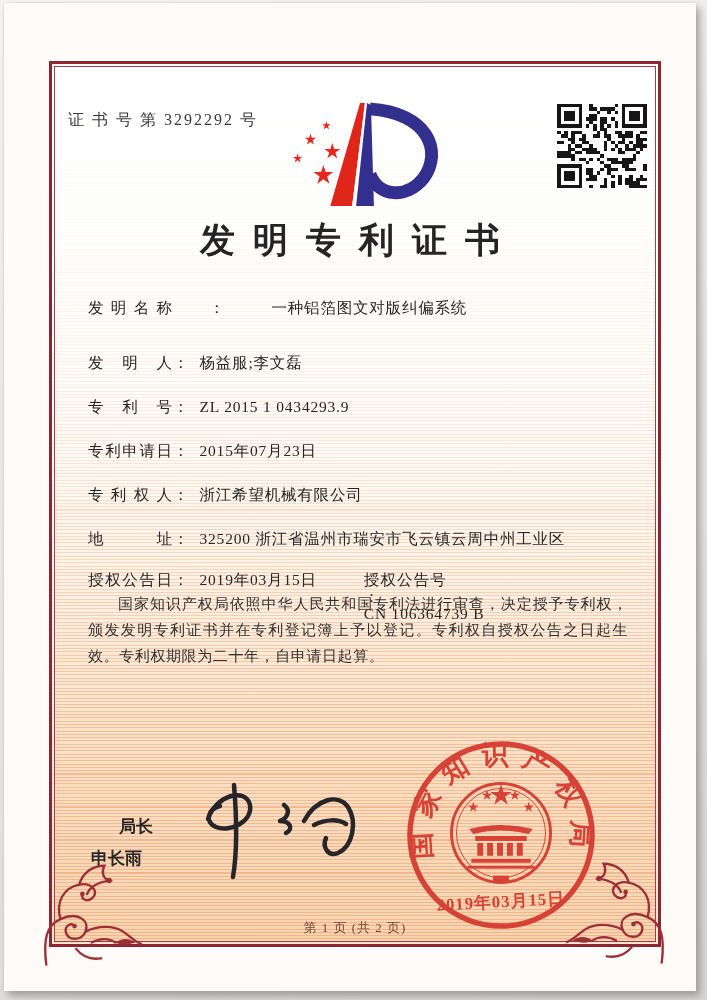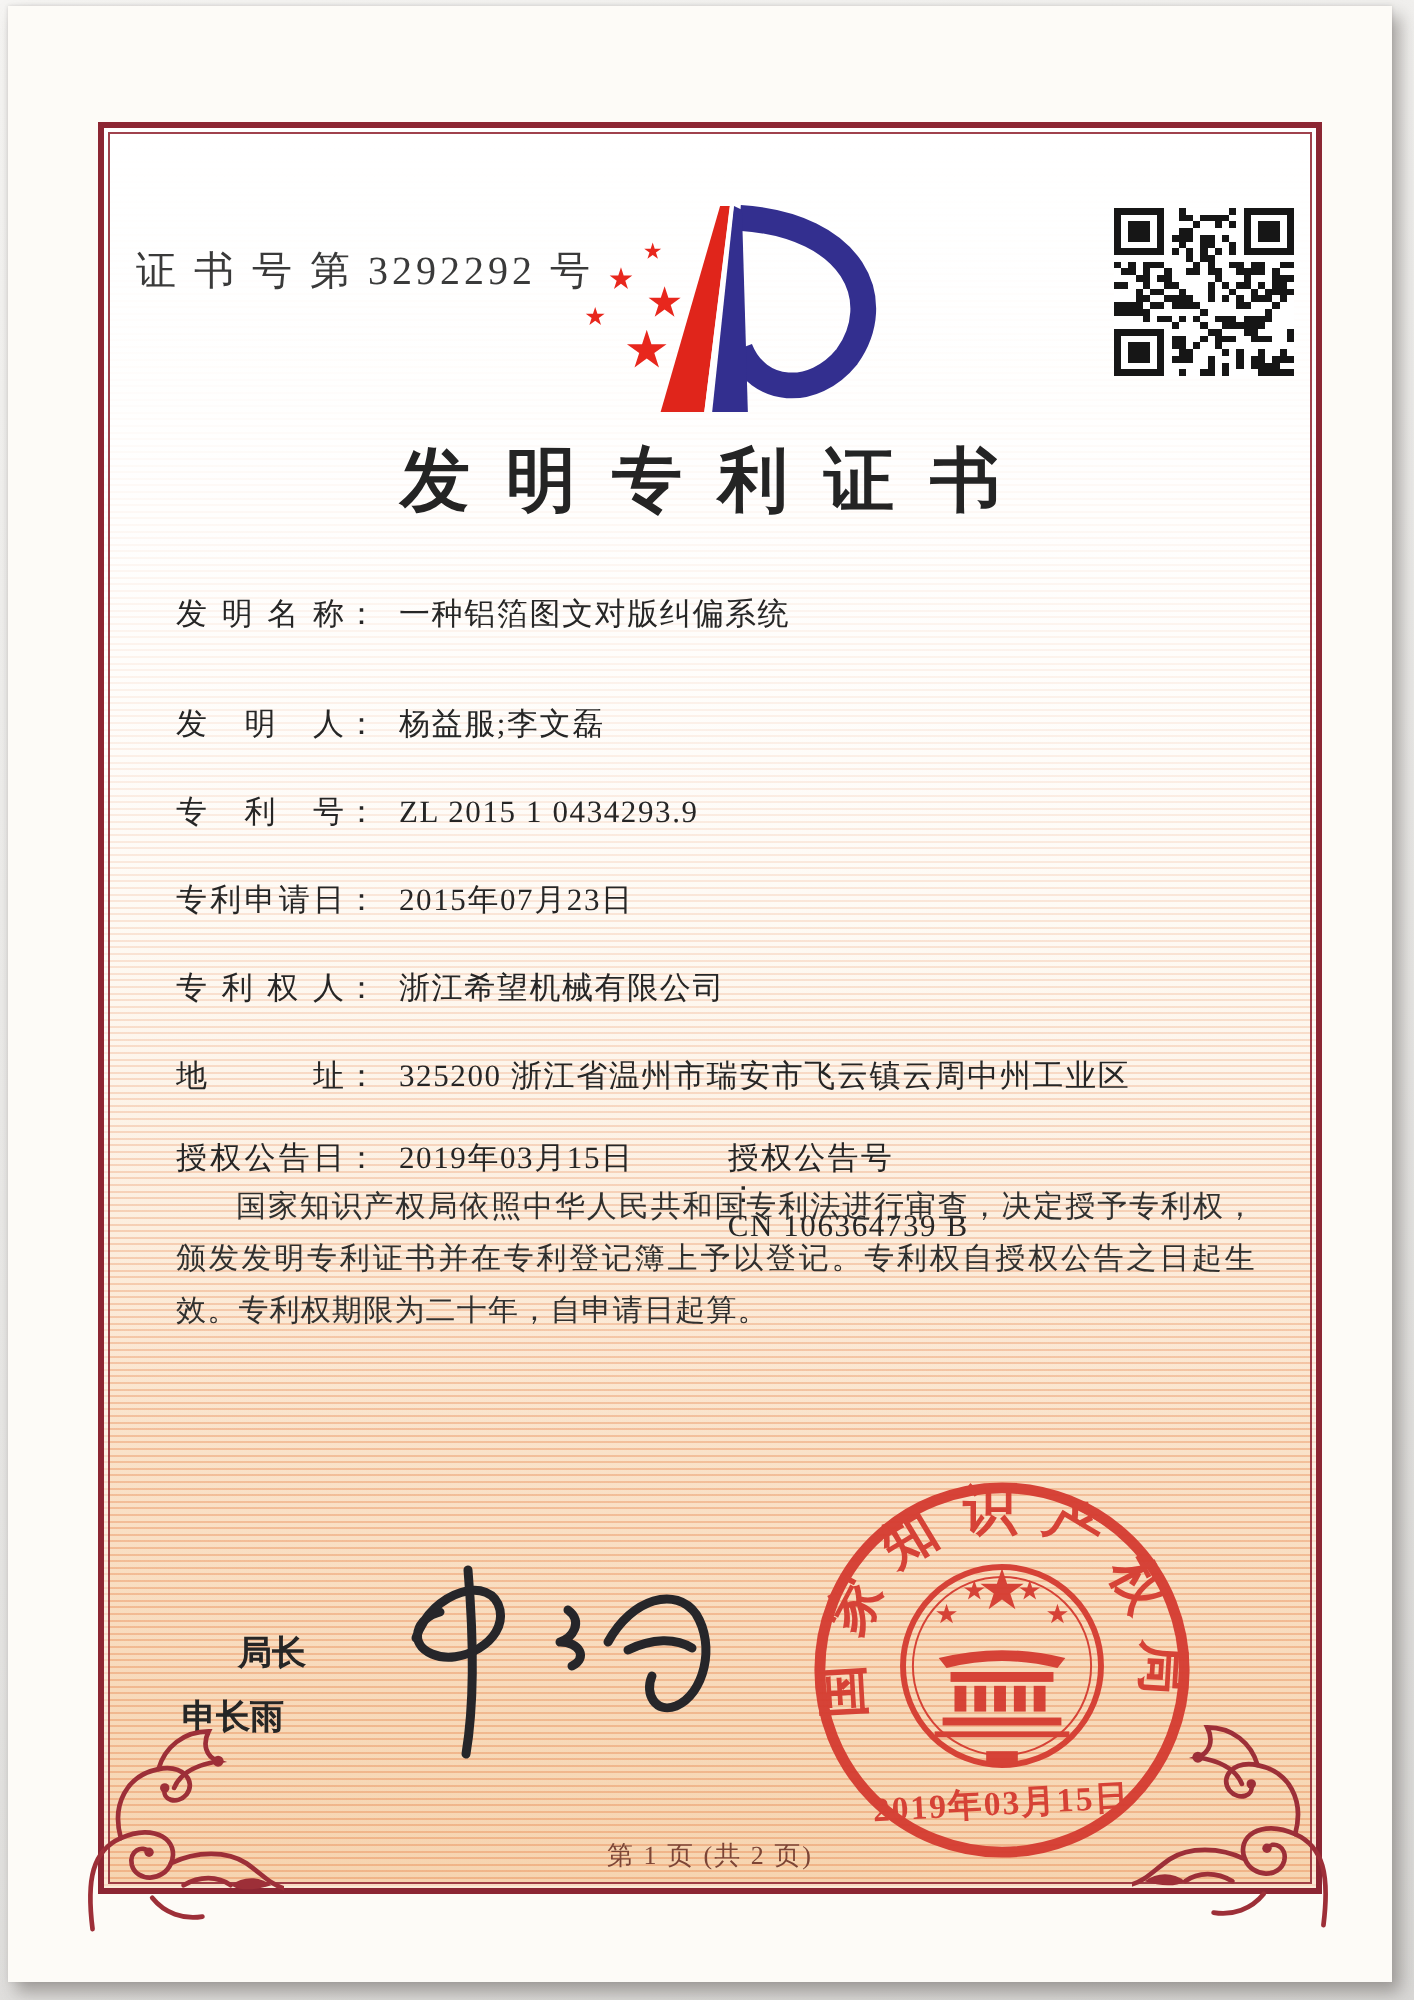--- a/index.html
+++ b/index.html
@@ -24,33 +24,33 @@
       repeating-linear-gradient(180deg, rgba(234,148,96,.5) 0 1px, rgba(255,255,255,0) 1px 3.3px),
       linear-gradient(to bottom,#fffdf9 0%,#fdf3e6 45%,#f9ddc0 80%,#f6d4b0 100%);
   }
   .frame::after{
     content:"";position:absolute;inset:2px;
     border:1px solid rgba(150,45,58,.9);
     box-shadow:0 0 0 2px rgba(255,255,255,.5);
     pointer-events:none;
   }
   .cert-no{
-    position:absolute;left:64px;top:119px;font-size:20px;color:#3a3a3a;
+    position:absolute;left:64px;top:107px;font-size:16px;color:#3a3a3a;
     letter-spacing:2px;white-space:nowrap;text-align:center;
   }
   .logo{position:absolute;left:272px;top:94px;width:180px;height:114px;}
   .qr{position:absolute;left:553px;top:101px;width:90px;height:84px;}
   .title{
     position:absolute;left:0;top:214px;width:100%;text-align:center;
     font-size:35px;font-weight:600;color:#242424;
     letter-spacing:18px;padding-left:18px;box-sizing:border-box;white-space:nowrap;
   }
   .fields{position:absolute;left:84px;top:296px;width:548px;font-size:15.5px;color:#262626;}
   .frow{display:flex;align-items:baseline;margin-bottom:27px;white-space:nowrap;line-height:17px;}
-  .frow:nth-of-type(1){margin-bottom:38px;}
+  .frow:nth-of-type(1){margin-bottom:38px;gap:36px;}
   .frow:nth-of-type(6){margin-bottom:24px;}
   .flab{
     display:inline-block;width:84px;text-align:justify;text-align-last:justify;
     color:#262626;
   }
   .fcolon{display:inline-block;margin:0 2px 0 1px;}
   .fval{margin-left:9px;letter-spacing:.8px;}
   .pair2{margin-left:38px;display:flex;align-items:baseline;flex-direction:column;}
   .pair2 .flab{width:82px;}
   .paras{

